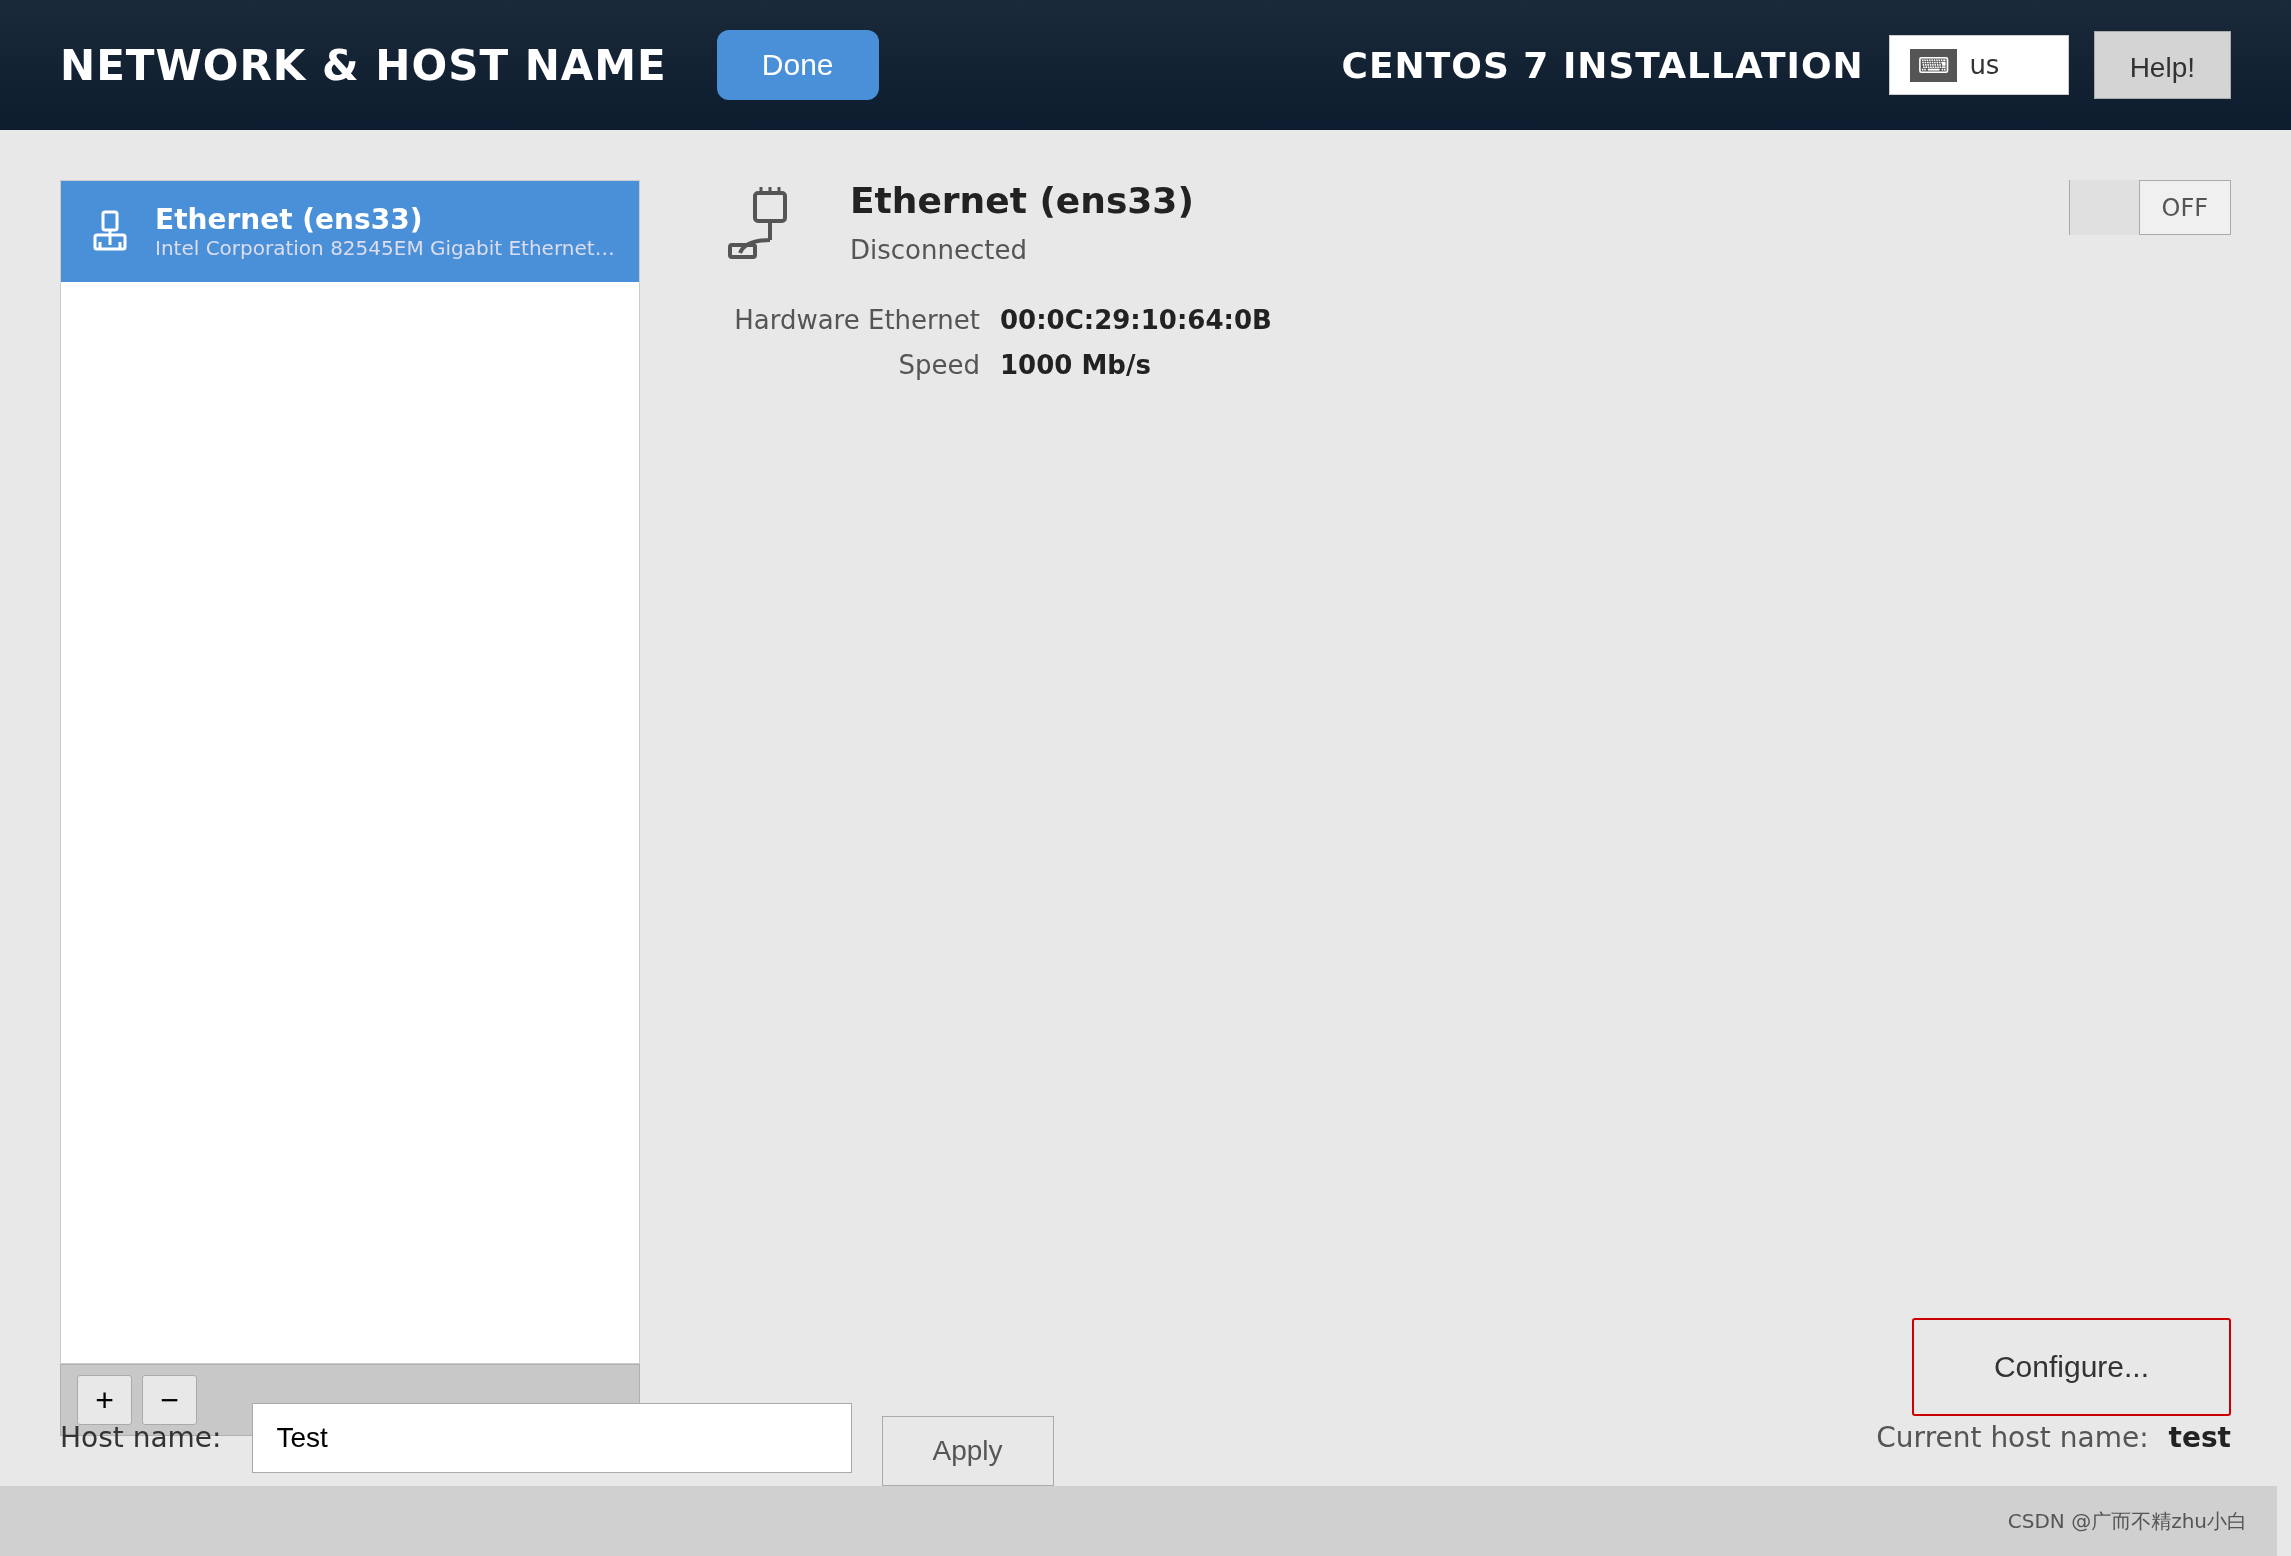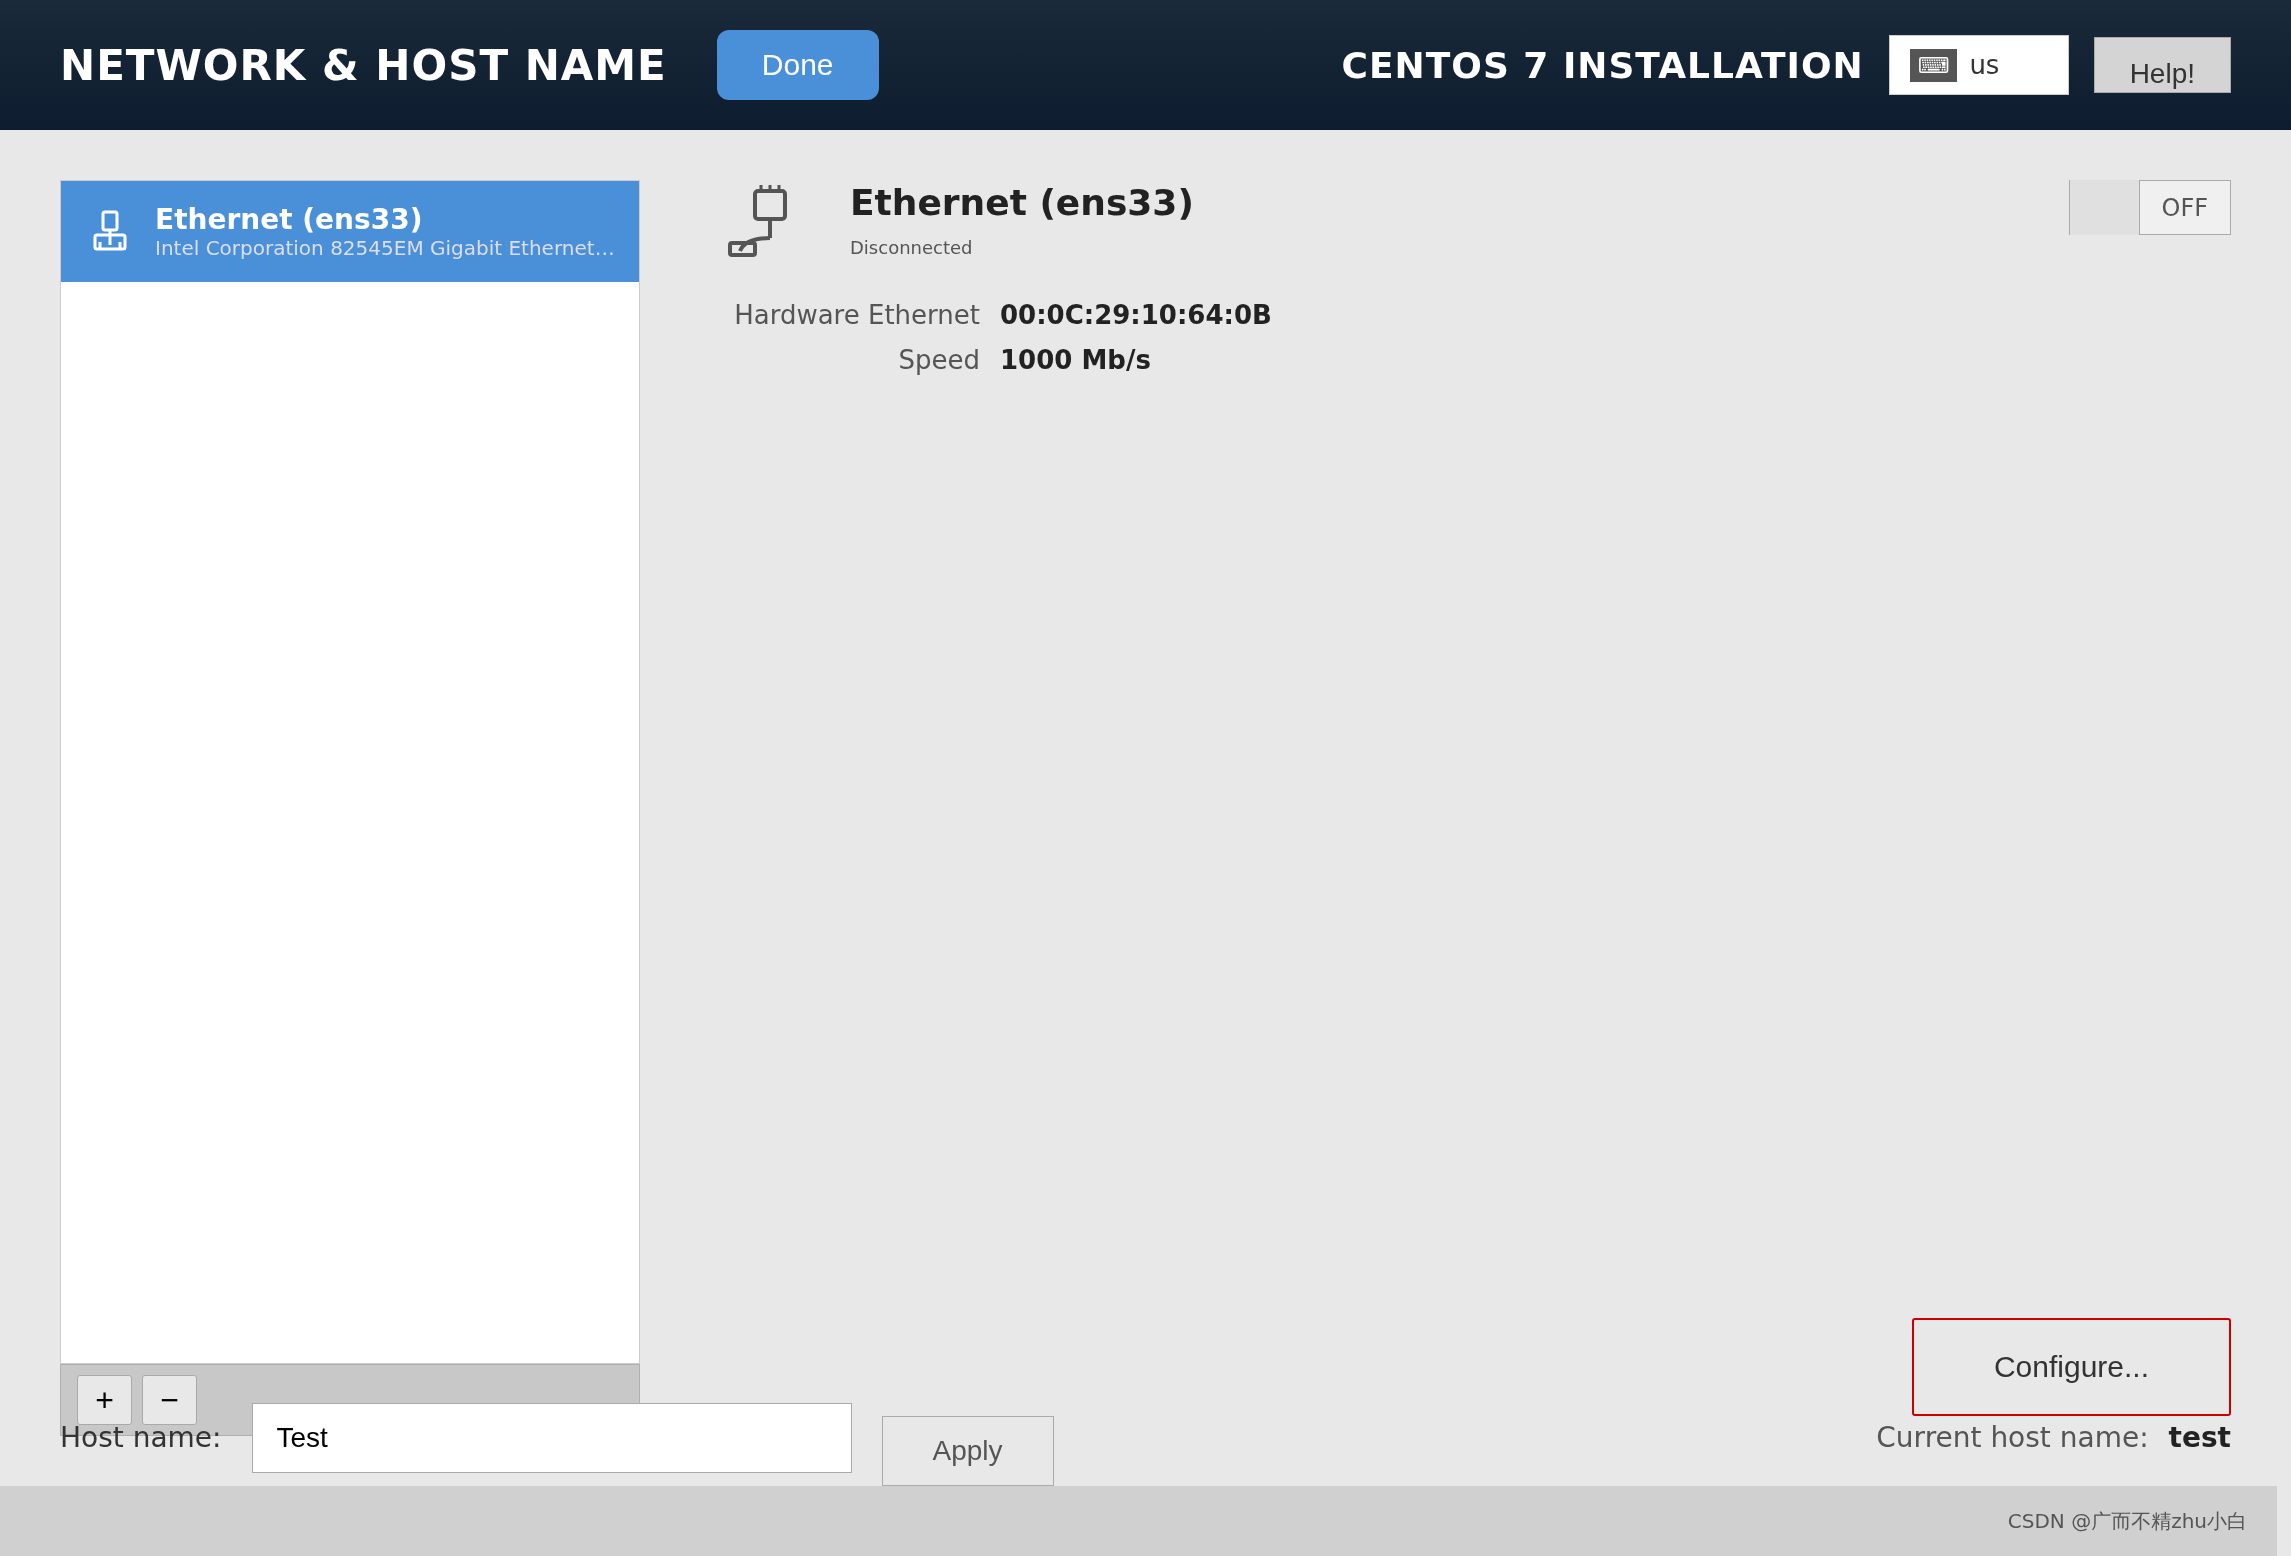--- a/index.html
+++ b/index.html
@@ -72,21 +72,21 @@
       font-size: 26px;
       color: #333;
     }
     .help-button {
       background: #d4d4d4;
       color: #333;
       border: 1px solid #aaa;
       padding: 20px 35px;
       font-size: 28px;
       cursor: pointer;
-      height: 56px;
+      height: 68px;
     }
 
     
     .main-content {
       padding: 50px 60px;
       display: flex;
       gap: 80px;
       height: calc(1556px - 130px - 70px);
     }
 
@@ -183,21 +183,21 @@
       display: flex;
       align-items: center;
       justify-content: center;
     }
     .device-name {
       font-size: 36px;
       font-weight: bold;
       color: #222;
     }
     .device-status {
-      font-size: 18px;
+      font-size: 26px;
       color: #555;
       margin-top: 14px;
     }
     .toggle-switch {
       display: flex;
       align-items: center;
       gap: 0;
       border: 1px solid #aaa;
       background: #f0f0f0;
       height: 55px;

